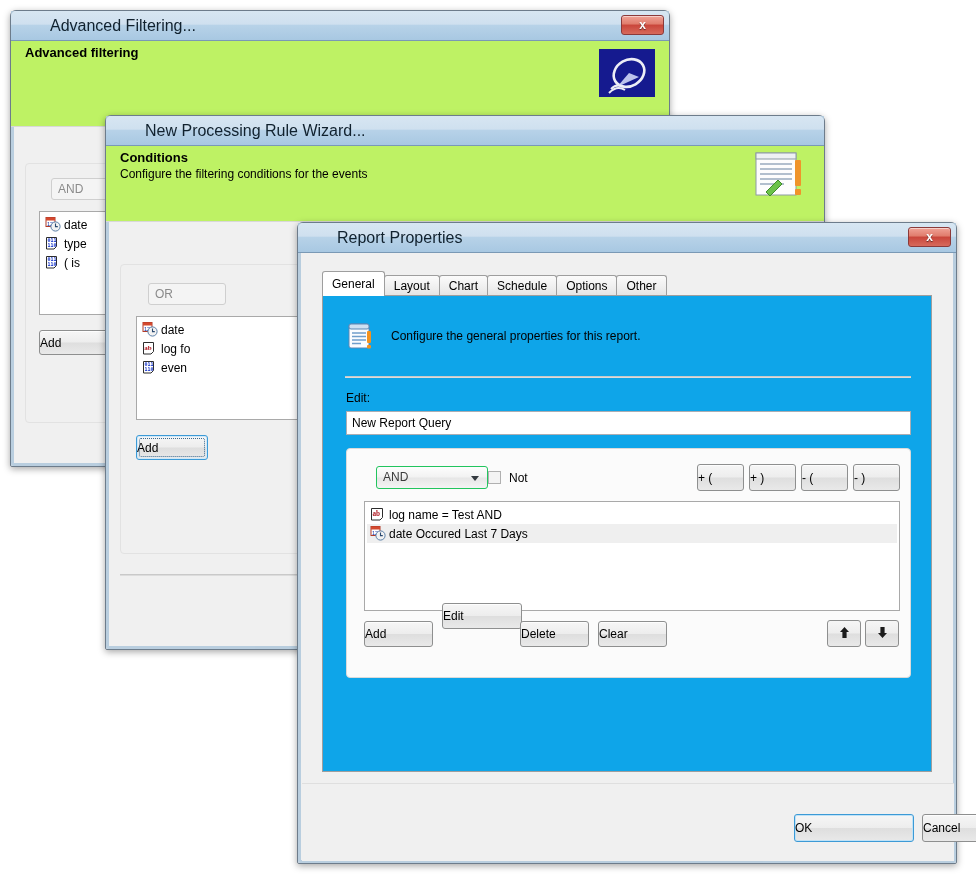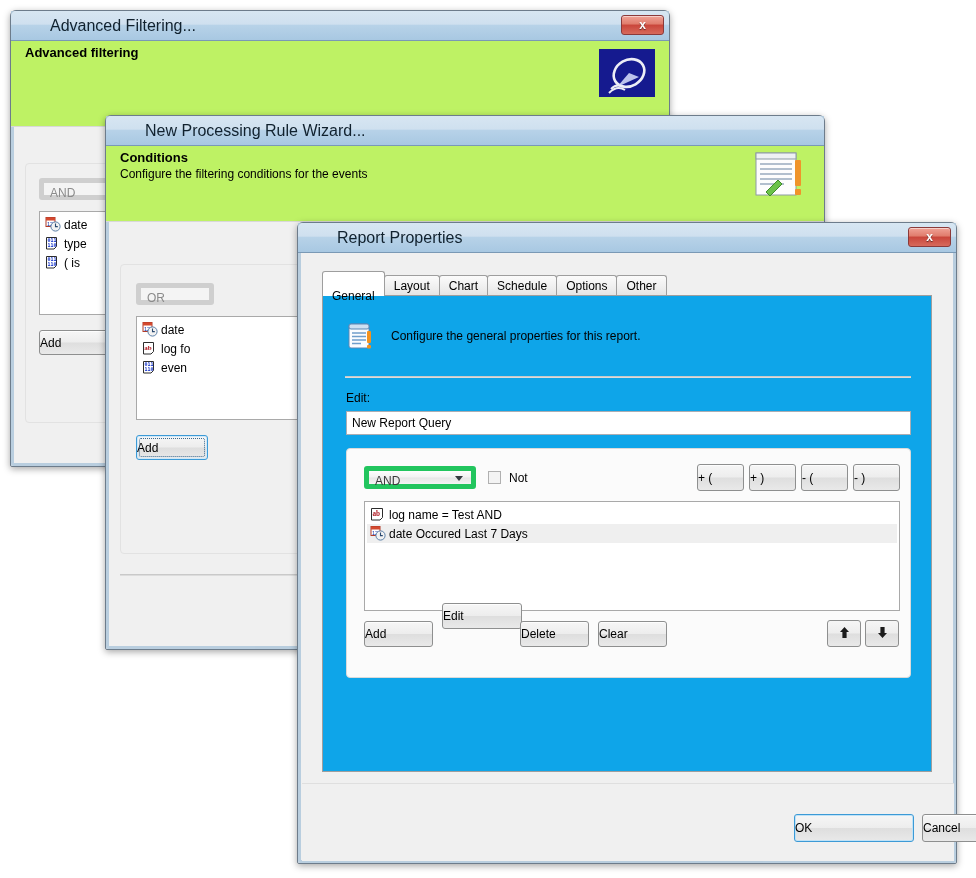--- a/index.html
+++ b/index.html
@@ -78,27 +78,28 @@
   .groupbox{
     position:absolute;
     background:#f0f0f0;
     border:1px solid #d4d4d4;
     border-radius:4px;
     box-sizing:border-box;
   }
   .combo{
     position:absolute;
     background:linear-gradient(to bottom,#fdfdfd 0%,#f2f2f2 48%,#e6e6e6 52%,#f4f4f4 100%);
-    border:5px solid #22c55e;
+    border:1px solid #22c55e;
     border-radius:3px;
     box-sizing:border-box;
     font-size:12px;
     color:#3b3b3b;
     padding:3px 6px;
     cursor:pointer;
+    margin-left:12px;
   }
   .combo.grey{color:#8b8b8b;background:#f4f4f4;border-color:#cfcfcf;}
   .combo .arrow{
     position:absolute;right:8px;top:50%;
     width:0;height:0;margin-top:-2px;
     border-left:4px solid transparent;border-right:4px solid transparent;
     border-top:5px solid #33393f;
   }
   .listbox{
     position:absolute;
@@ -165,21 +166,21 @@
     height:21px;
     box-sizing:border-box;
     line-height:13px;
     cursor:pointer;
     position:relative;
     z-index:1;
   }
   .tab.active{
     background:#fff;
     height:25px;
-    padding-top:18px;
+    padding-top:6px;
     z-index:3;
   }
   .tabpanel{
     position:absolute;
     background:#0ea5e9;
     border:1px solid #9e9e9e;
     box-sizing:border-box;
     z-index:2;
   }
 

